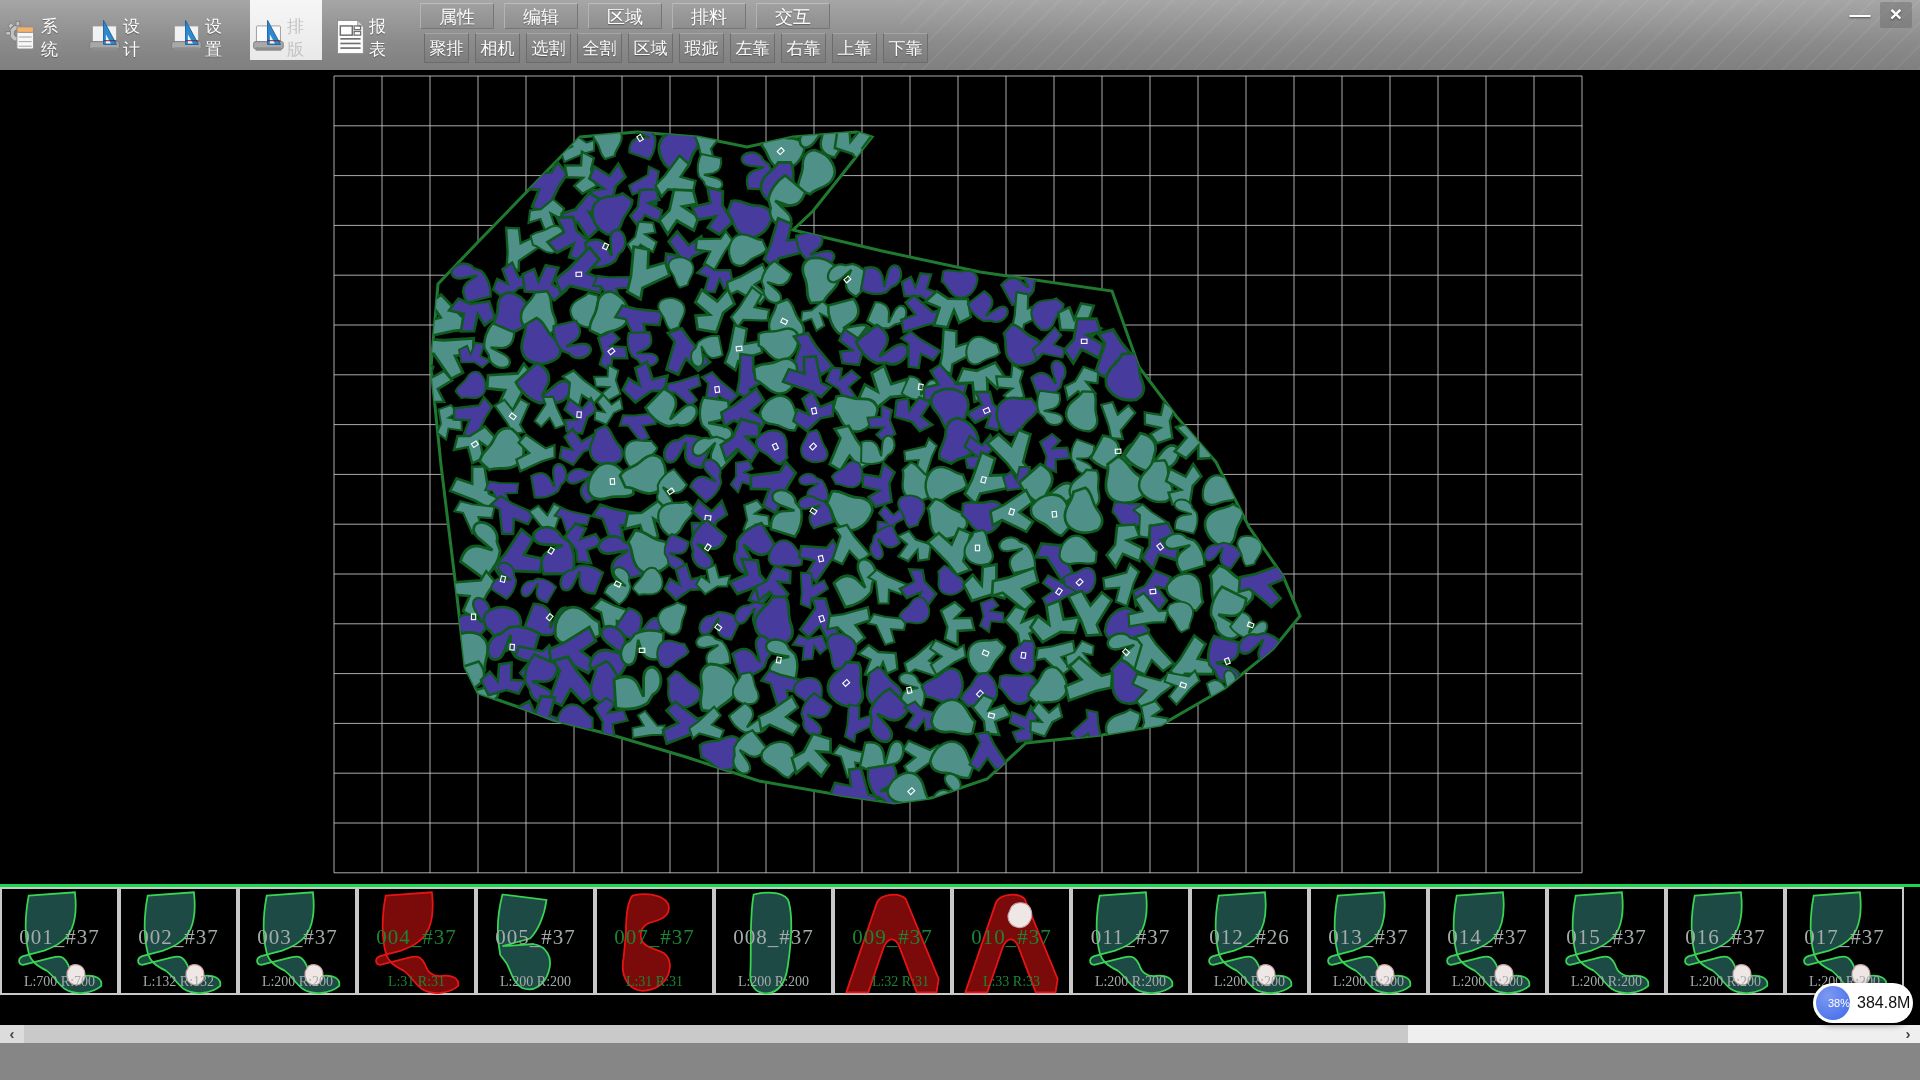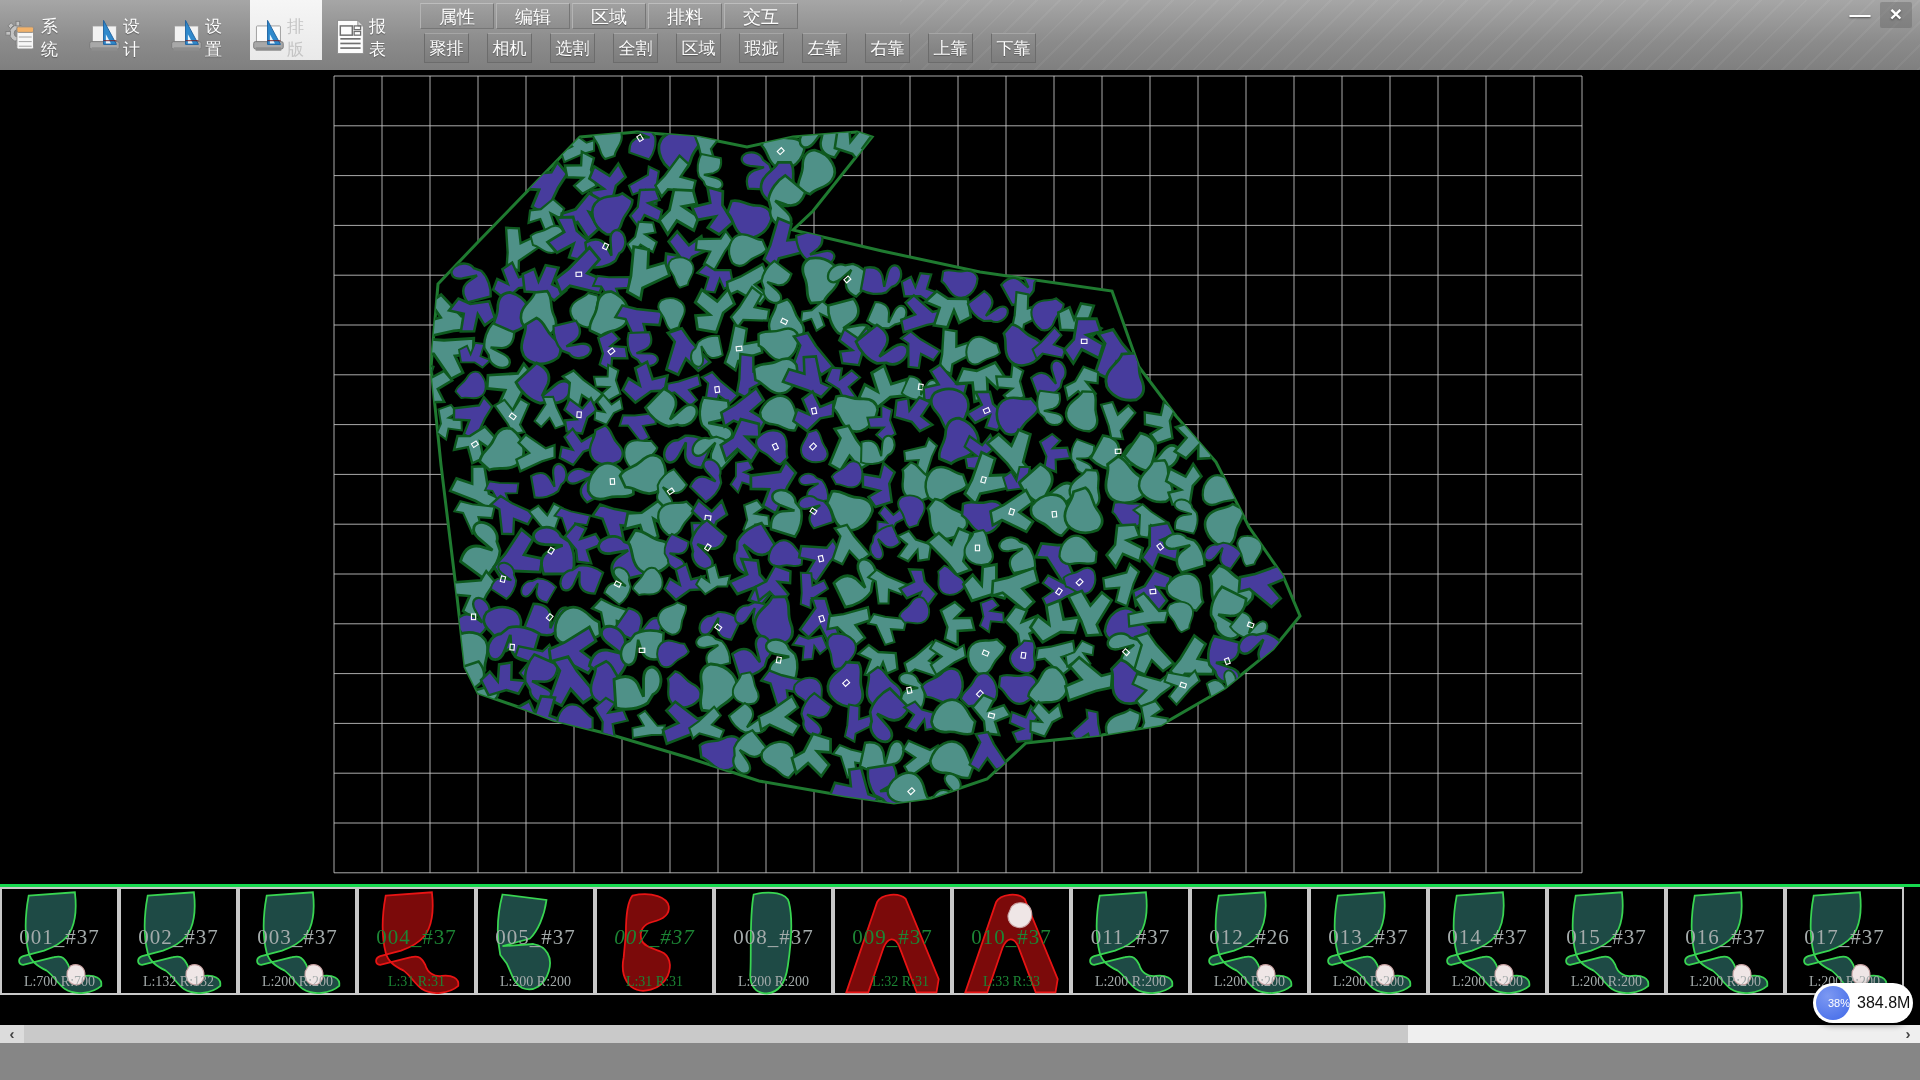--- a/index.html
+++ b/index.html
@@ -13,25 +13,25 @@
   .toolbar-hatch{position:absolute;left:900px;top:0;right:0;height:70px;
     background:repeating-linear-gradient(135deg,rgba(255,255,255,.05) 0 2px,transparent 2px 16px);}
   .apps{position:absolute;left:4px;top:0;height:70px;display:flex;gap:10px;}
   .appcell{width:72px;height:60px;display:flex;flex-direction:row;align-items:center;
     justify-content:flex-start;padding-top:13px;box-sizing:border-box;cursor:pointer;}
   .appcell.sel{background:linear-gradient(#f6f6f6,#e9e9e9);}
   .appicon{width:40px;height:40px;display:block;}
   .applabel{margin-top:2px;font-size:17px;color:#fdfdfd;text-shadow:0 1px 1px rgba(0,0,0,.35);letter-spacing:2px;}
   .appcell.sel .applabel{color:#c4c4c4;text-shadow:none;}
 
-  .menurow1{position:absolute;left:420px;top:3px;display:flex;gap:2px;}
+  .menurow1{position:absolute;left:420px;top:3px;display:flex;gap:10px;}
   .mbtn{width:74px;height:26px;line-height:26px;text-align:center;color:#fff;font-size:18px;
     background:linear-gradient(#a0a0a0,#8e8e8e);border:1px solid #767676;border-top-color:#bdbdbd;
     border-left-color:#b3b3b3;box-sizing:border-box;text-shadow:0 1px 1px rgba(0,0,0,.35);cursor:pointer;}
-  .menurow2{position:absolute;left:424px;top:33px;display:flex;gap:18px;}
+  .menurow2{position:absolute;left:424px;top:33px;display:flex;gap:6px;}
   .tbtn{width:45px;height:30px;line-height:30px;text-align:center;color:#fdfdfd;font-size:17px;
     background:linear-gradient(#8f8f8f,#7c7c7c);border:1px solid #6c6c6c;border-top-color:#a6a6a6;
     box-sizing:border-box;text-shadow:0 1px 1px rgba(0,0,0,.35);cursor:pointer;}
 
   .wincontrols{position:absolute;right:8px;top:2px;display:flex;gap:4px;}
   .winbtn{width:32px;height:26px;text-align:center;line-height:24px;color:#fff;font-size:21px;
     font-weight:bold;cursor:pointer;text-shadow:0 1px 2px rgba(0,0,0,.5);}
   .winbtn.close{background:rgba(90,90,90,.35);border-radius:2px;}
 
   
@@ -628,21 +628,21 @@
         <svg viewBox="0 0 100 100" preserveAspectRatio="xMidYMid meet">
           <path d="M20,5 L60,10 C58,25 52,38 45,45 L20,52 L48,50 C60,52 66,62 62,75 C58,88 48,94 38,90 C30,86 28,76 24,68 L18,60 C14,40 16,20 20,5 Z" fill="#1e4a45" stroke="#39d552" stroke-width="1.6"></path>
         </svg>
         <div class="thumbname" style="color: rgb(164, 171, 171);">005_#37</div>
         <div class="thumblr" style="color: rgb(164, 171, 171);">L:200 R:200</div>
       </div>
       <div class="thumbcell">
         <svg viewBox="0 0 100 100" preserveAspectRatio="xMidYMid meet">
           <path d="M30,6 C48,2 62,8 63,16 C64,24 56,28 48,30 C40,32 36,38 38,46 C40,52 48,54 56,57 C64,60 66,70 62,79 C56,92 38,96 29,89 C21,82 20,72 22,62 L24,40 C24,26 25,12 30,6 Z" fill="#7b0a0a" stroke="#e81414" stroke-width="1.6"></path>
         </svg>
-        <div class="thumbname" style="color: rgb(28, 133, 52); font-style: italic;">007_#37</div>
+        <div class="thumbname" style="color: rgb(28, 133, 52);">007_#37</div>
         <div class="thumblr" style="color: rgb(28, 133, 52);">L:31 R:31</div>
       </div>
       <div class="thumbcell">
         <svg viewBox="0 0 100 100" preserveAspectRatio="xMidYMid meet">
           <path d="M32,5 C48,1 62,4 64,12 C68,28 66,50 63,70 C61,85 55,94 44,95 C34,95 28,88 29,76 C30,55 28,25 32,5 Z" fill="#1e4a45" stroke="#39d552" stroke-width="1.6"></path>
         </svg>
         <div class="thumbname" style="color: rgb(164, 171, 171);">008_#37</div>
         <div class="thumblr" style="color: rgb(164, 171, 171);">L:200 R:200</div>
       </div>
       <div class="thumbcell">

